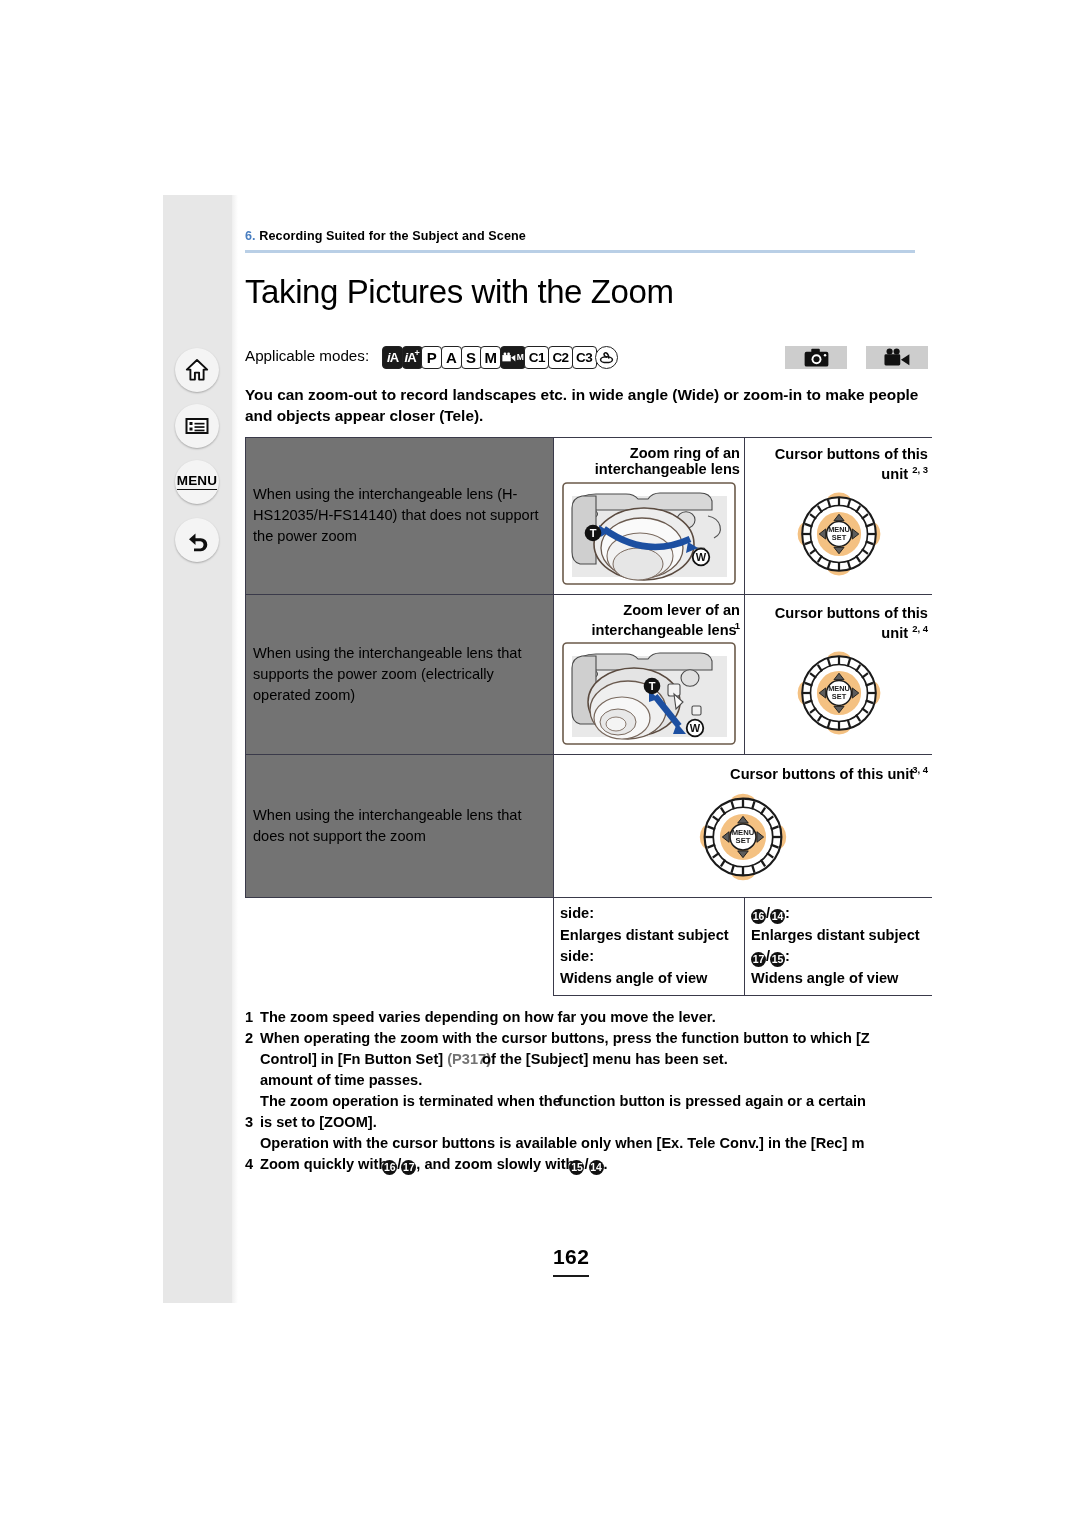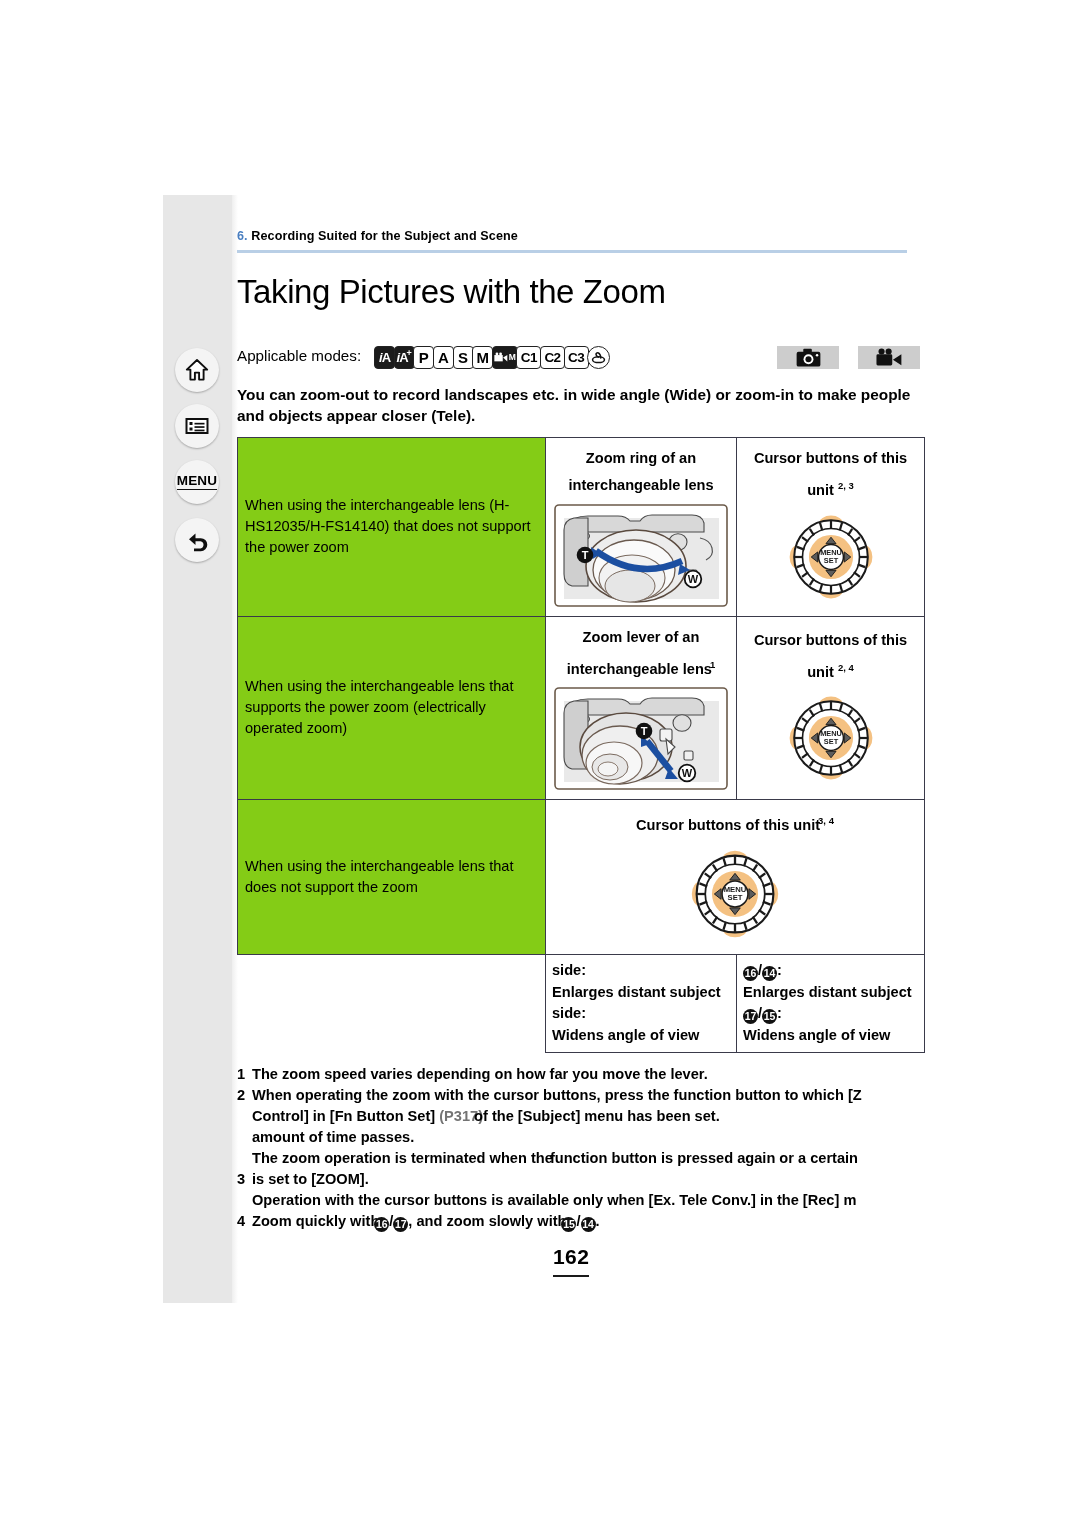--- a/index.html
+++ b/index.html
@@ -60,21 +60,21 @@
     font-weight: bold;
     letter-spacing: .2px;
     border-bottom: 1.6px solid #111;
     line-height: 1.05;
     padding-bottom: 1px;
   }
 
   
   #content {
     position: absolute;
-    left: 237px;
+    left: 245px;
     top: 228px;
     width: 695px;
   }
 
   .crumb {
     font-size: 12.6px;
     font-weight: bold;
     letter-spacing: .1px;
     line-height: 16px;
     white-space: nowrap;
@@ -154,33 +154,33 @@
     margin-top: 11px;
     border-collapse: collapse;
     table-layout: fixed;
     width: 667px;
   }
   table.zoomtbl td {
     border: 1.3px solid #3a3a4a;
     vertical-align: middle;
     padding: 0;
   }
-  .c-desc  { width: 290px; background:#84cc16; padding: 6px 10px 6px 7px !important; margin-top: 36px; }
+  .c-desc  { width: 290px; background:#737373; padding: 6px 10px 6px 7px !important; margin-top: 36px; }
   .c-mid   { width: 190px; }
   .c-right { width: 187px; }
 
   .desc-txt {
     font-size: 14.6px;
     line-height: 21px;
   }
   .cell-head {
     font-size: 14.6px;
     font-weight: bold;
-    line-height: 27px;
-    text-align: center;
+    line-height: 16px;
+    text-align: right;
     padding: 7px 4px 2px 4px;
     position: relative;
   }
   .cell-head sup { font-size: 9.5px; font-weight:bold; vertical-align: super; }
   .cell-head .tight { margin-left:-2px; }
   .pic-wrap { display:flex; justify-content:center; padding: 3px 0 9px 0; }
   .dial-wrap { display:flex; justify-content:center; padding: 5px 0 12px 0; }
 
   .bottom-cell {
     font-size: 14.6px;

